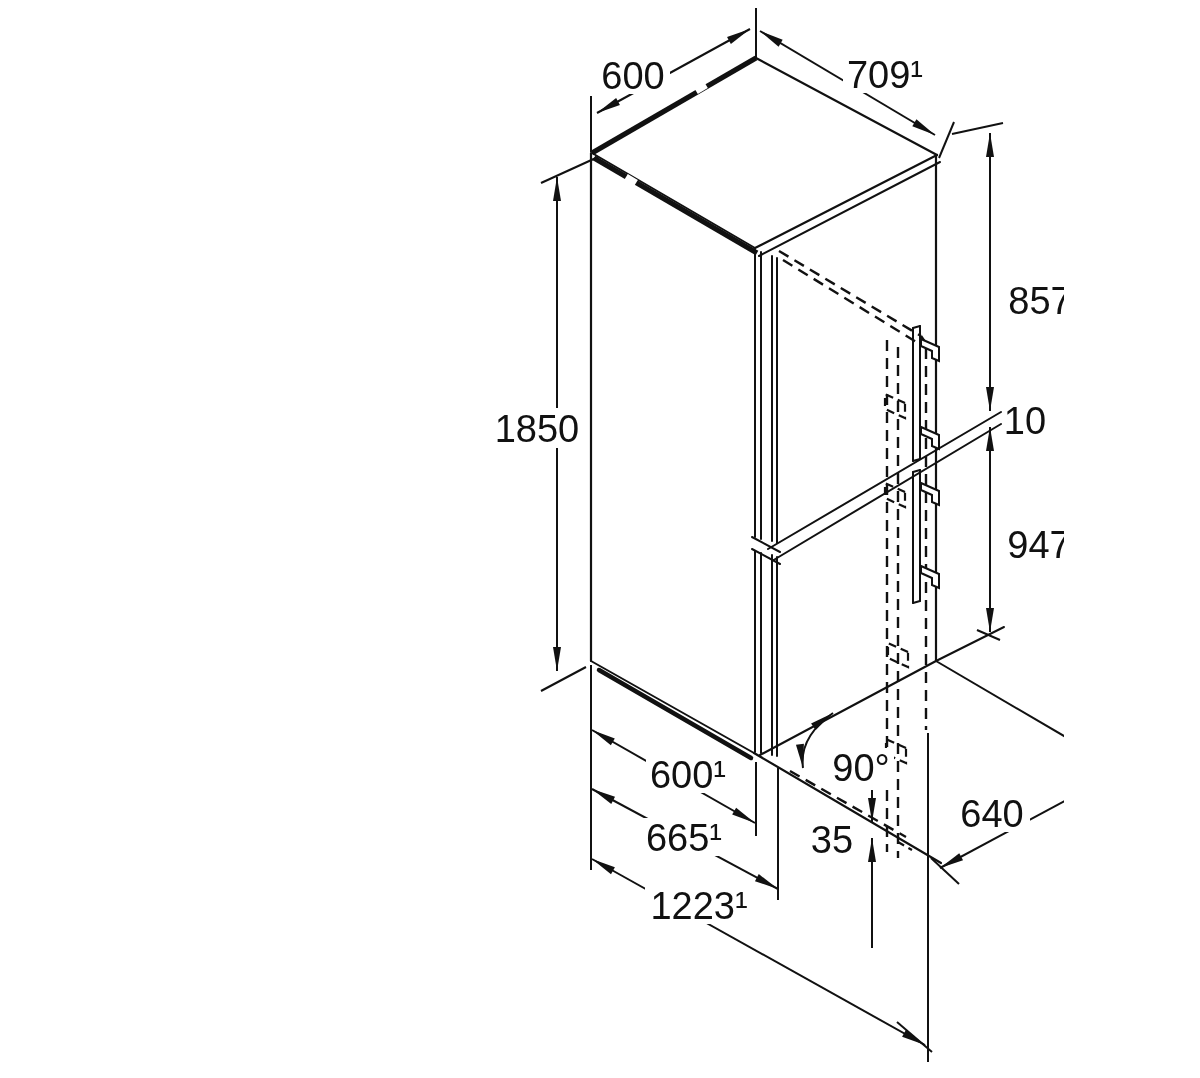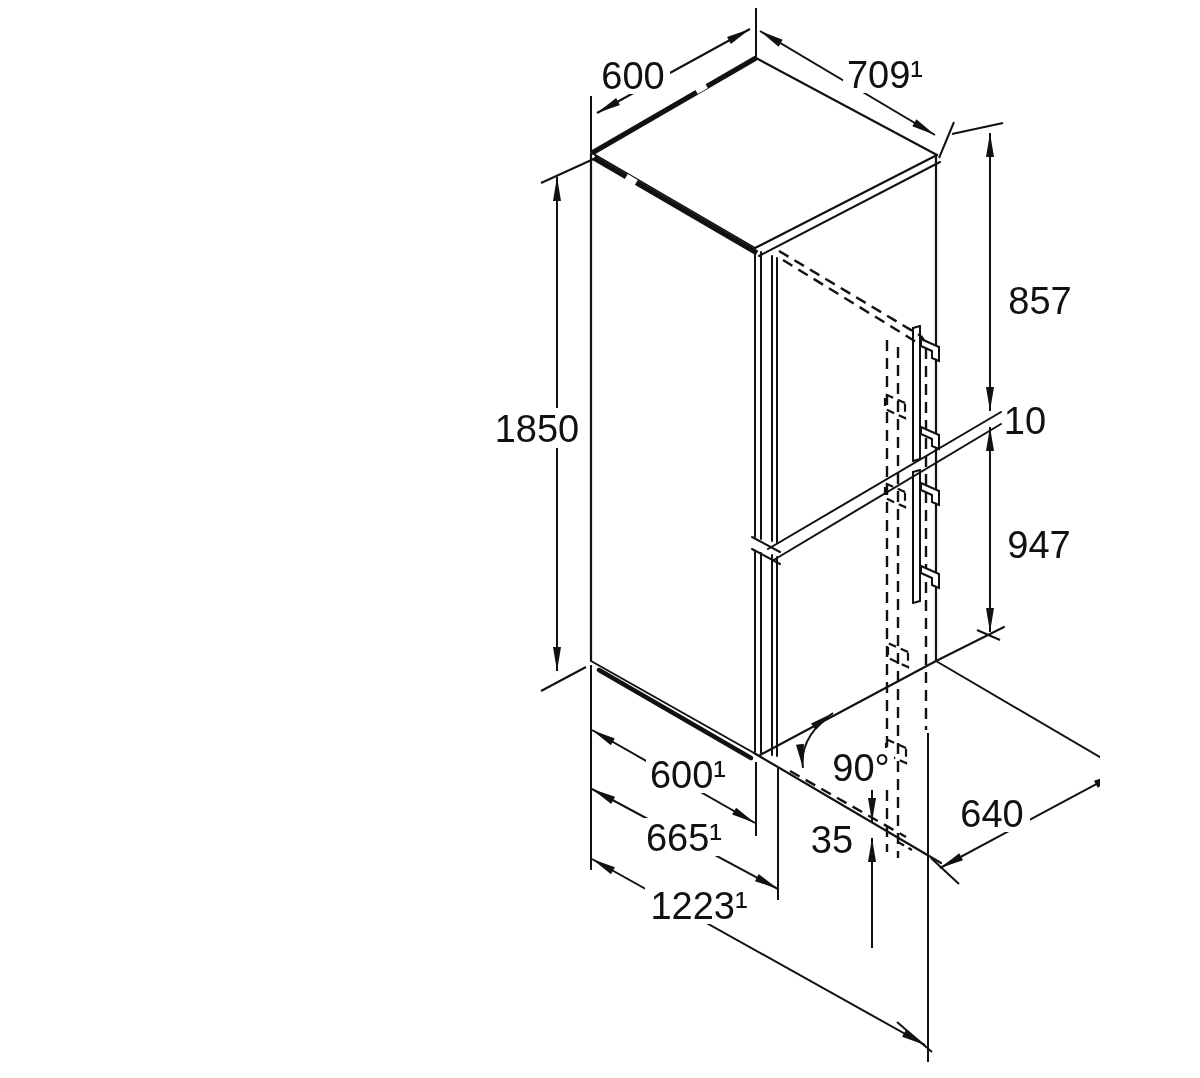--- a/index.html
+++ b/index.html
@@ -1,17 +1,17 @@
 <!DOCTYPE html>
 <html><head>
 <meta charset="utf-8">
 <style>
   html,body{margin:0;padding:0;background:#ffffff;}
   .page{position:relative;width:1064px;height:1078px;background:#ffffff;overflow:hidden;
-        font-family:"Liberation Sans", sans-serif;padding-left:36px;}
+        font-family:"Liberation Sans", sans-serif;}
   svg{position:absolute;left:0;top:0;}
   .ln{stroke:#111;stroke-width:2.2;fill:none;stroke-linecap:round;}
   .thin{stroke-width:2;}
   .thick{stroke-width:5.2;stroke-linecap:butt;}
   .notch{stroke:#fff;stroke-width:7;stroke-linecap:butt;}
   .heavy{stroke-width:4.5;}
   .dash{stroke:#111;stroke-width:2.4;fill:none;stroke-dasharray:11 7;stroke-linecap:butt;}
   .dash2{stroke:#111;stroke-width:2.2;fill:none;stroke-dasharray:7 5;stroke-linecap:butt;}
   .dim{stroke:#111;stroke-width:2;fill:none;}
   .tick{stroke:#111;stroke-width:2;fill:none;}

